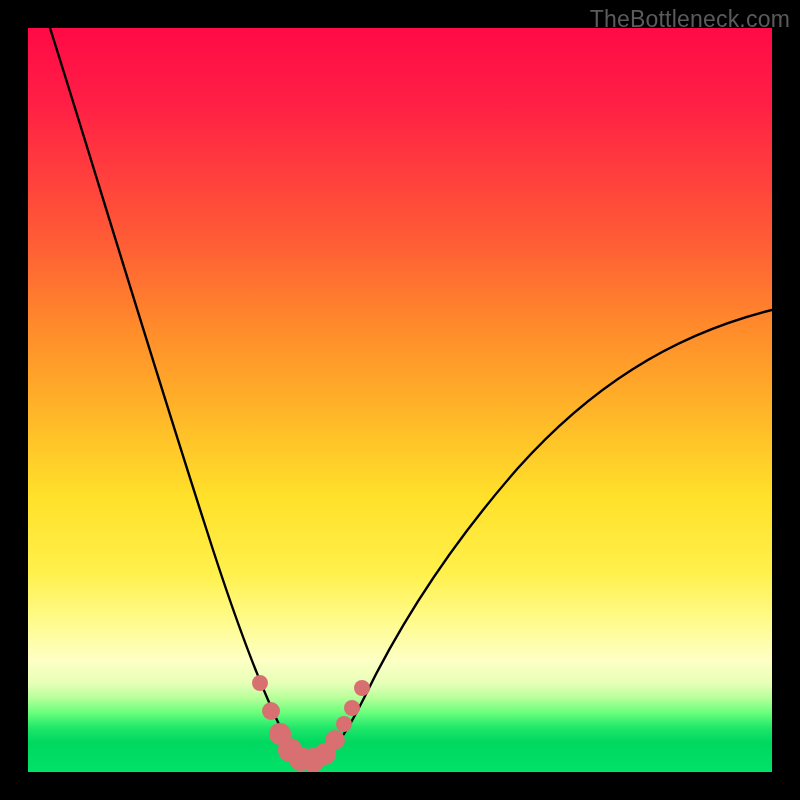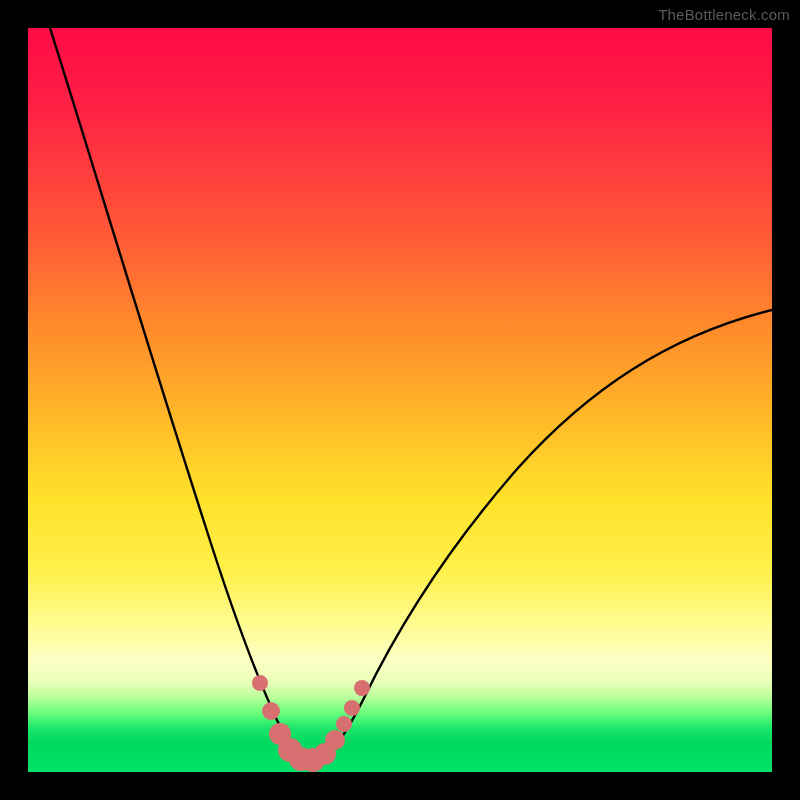--- a/index.html
+++ b/index.html
@@ -45,21 +45,21 @@
       #20e86a 94%,
       #00d860 96%,
       #00e268 100%
     );
   }
   .watermark {
     position: absolute;
     top: 6px;
     right: 10px;
     color: #5b5b5b;
-    font-size: 15px;
+    font-size: 23px;
     font-weight: 500;
     letter-spacing: 0.2px;
     user-select: none;
   }
   svg.curve {
     position: absolute;
     inset: 0;
   }
 </style>
 </head>

